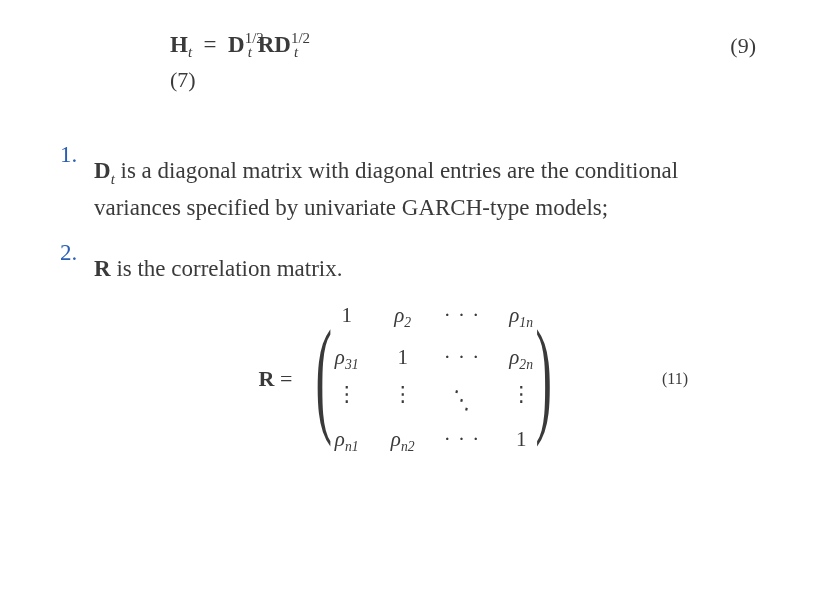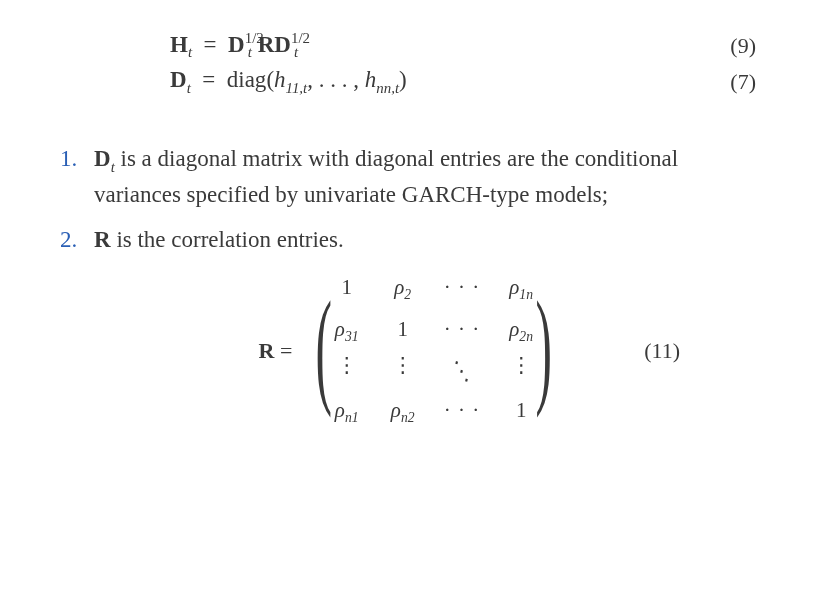--- a/index.html
+++ b/index.html
@@ -47,20 +47,21 @@
   .li {
     display: flex;
     margin-bottom: 12px;
   }
   .li-num {
     color: #2a5fb5;
     min-width: 34px;
   }
   .li-body {
     flex: 1;
+    margin-top: 16px;
   }
 
   .matrix-block {
     display: flex;
     align-items: center;
     justify-content: center;
     margin: 18px 60px 0 60px;
     position: relative;
   }
   .matrix-wrap {
@@ -94,65 +95,60 @@
   }
   .mcell .ital { font-style: italic; }
   .dots { letter-spacing: 1px; }
   .vdots { line-height: 0.65; }
   .ddots {
     transform: rotate(15deg);
     display: inline-block;
   }
   .eq11 {
     position: absolute;
-    right: 24px;
-    font-size: 22px;
+    right: 16px;
+    font-size: 16px;
   }
 </style>
 </head>
 <body>
 
 <div class="page">
 
   <div class="eq-block">
 
     <div class="eq-row">
       <span class="eq-math">
         <span class="bold"><span>H</span></span><span class="sub">t</span>
         &nbsp;=&nbsp;
         <span class="bold"><span>D</span></span><span class="sup">1/2</span><span class="sub" style="margin-left:-16px;">t</span>
         <span class="bold"><span>R</span></span><span class="bold"><span>D</span></span><span class="sup">1/2</span><span class="sub" style="margin-left:-16px;">t</span>
       </span>
       <span class="eq-num">(9)</span>
     </div>
 
     <div class="eq-row">
-      <span class="eq-math">
-        <span class="bold"><span>D</span></span><span class="sub">t</span>
-        &nbsp;=&nbsp;
-        <span>diag</span>(<span class="diag-args"><span class="ital">h</span><span class="sub">11,t</span>, . . . , <span class="ital">h</span><span class="sub">nn,t</span></span>)
-      </span>
       <span class="eq-num">(7)</span>
     </div>
 
   </div>
 
   <div class="list">
 
     <div class="li">
       <div class="li-num">1.</div>
       <div class="li-body">
         <span class="bold"><span>D</span></span><span class="sub ital">t</span><span> is a diagonal matrix with diagonal entries are the conditional variances specified by univariate GARCH-type models;</span>
       </div>
     </div>
 
     <div class="li">
       <div class="li-num">2.</div>
       <div class="li-body">
-        <span class="bold"><span>R</span></span><span> is the correlation entries.</span>
+        <span class="bold"><span>R</span></span><span> is the correlation matrix.</span>
       </div>
     </div>
 
   </div>
 
   <div class="matrix-block">
     <div class="matrix-wrap">
       <span class="matrix-label">
         <span class="bold"><span>R</span></span>&nbsp;=
       </span>

